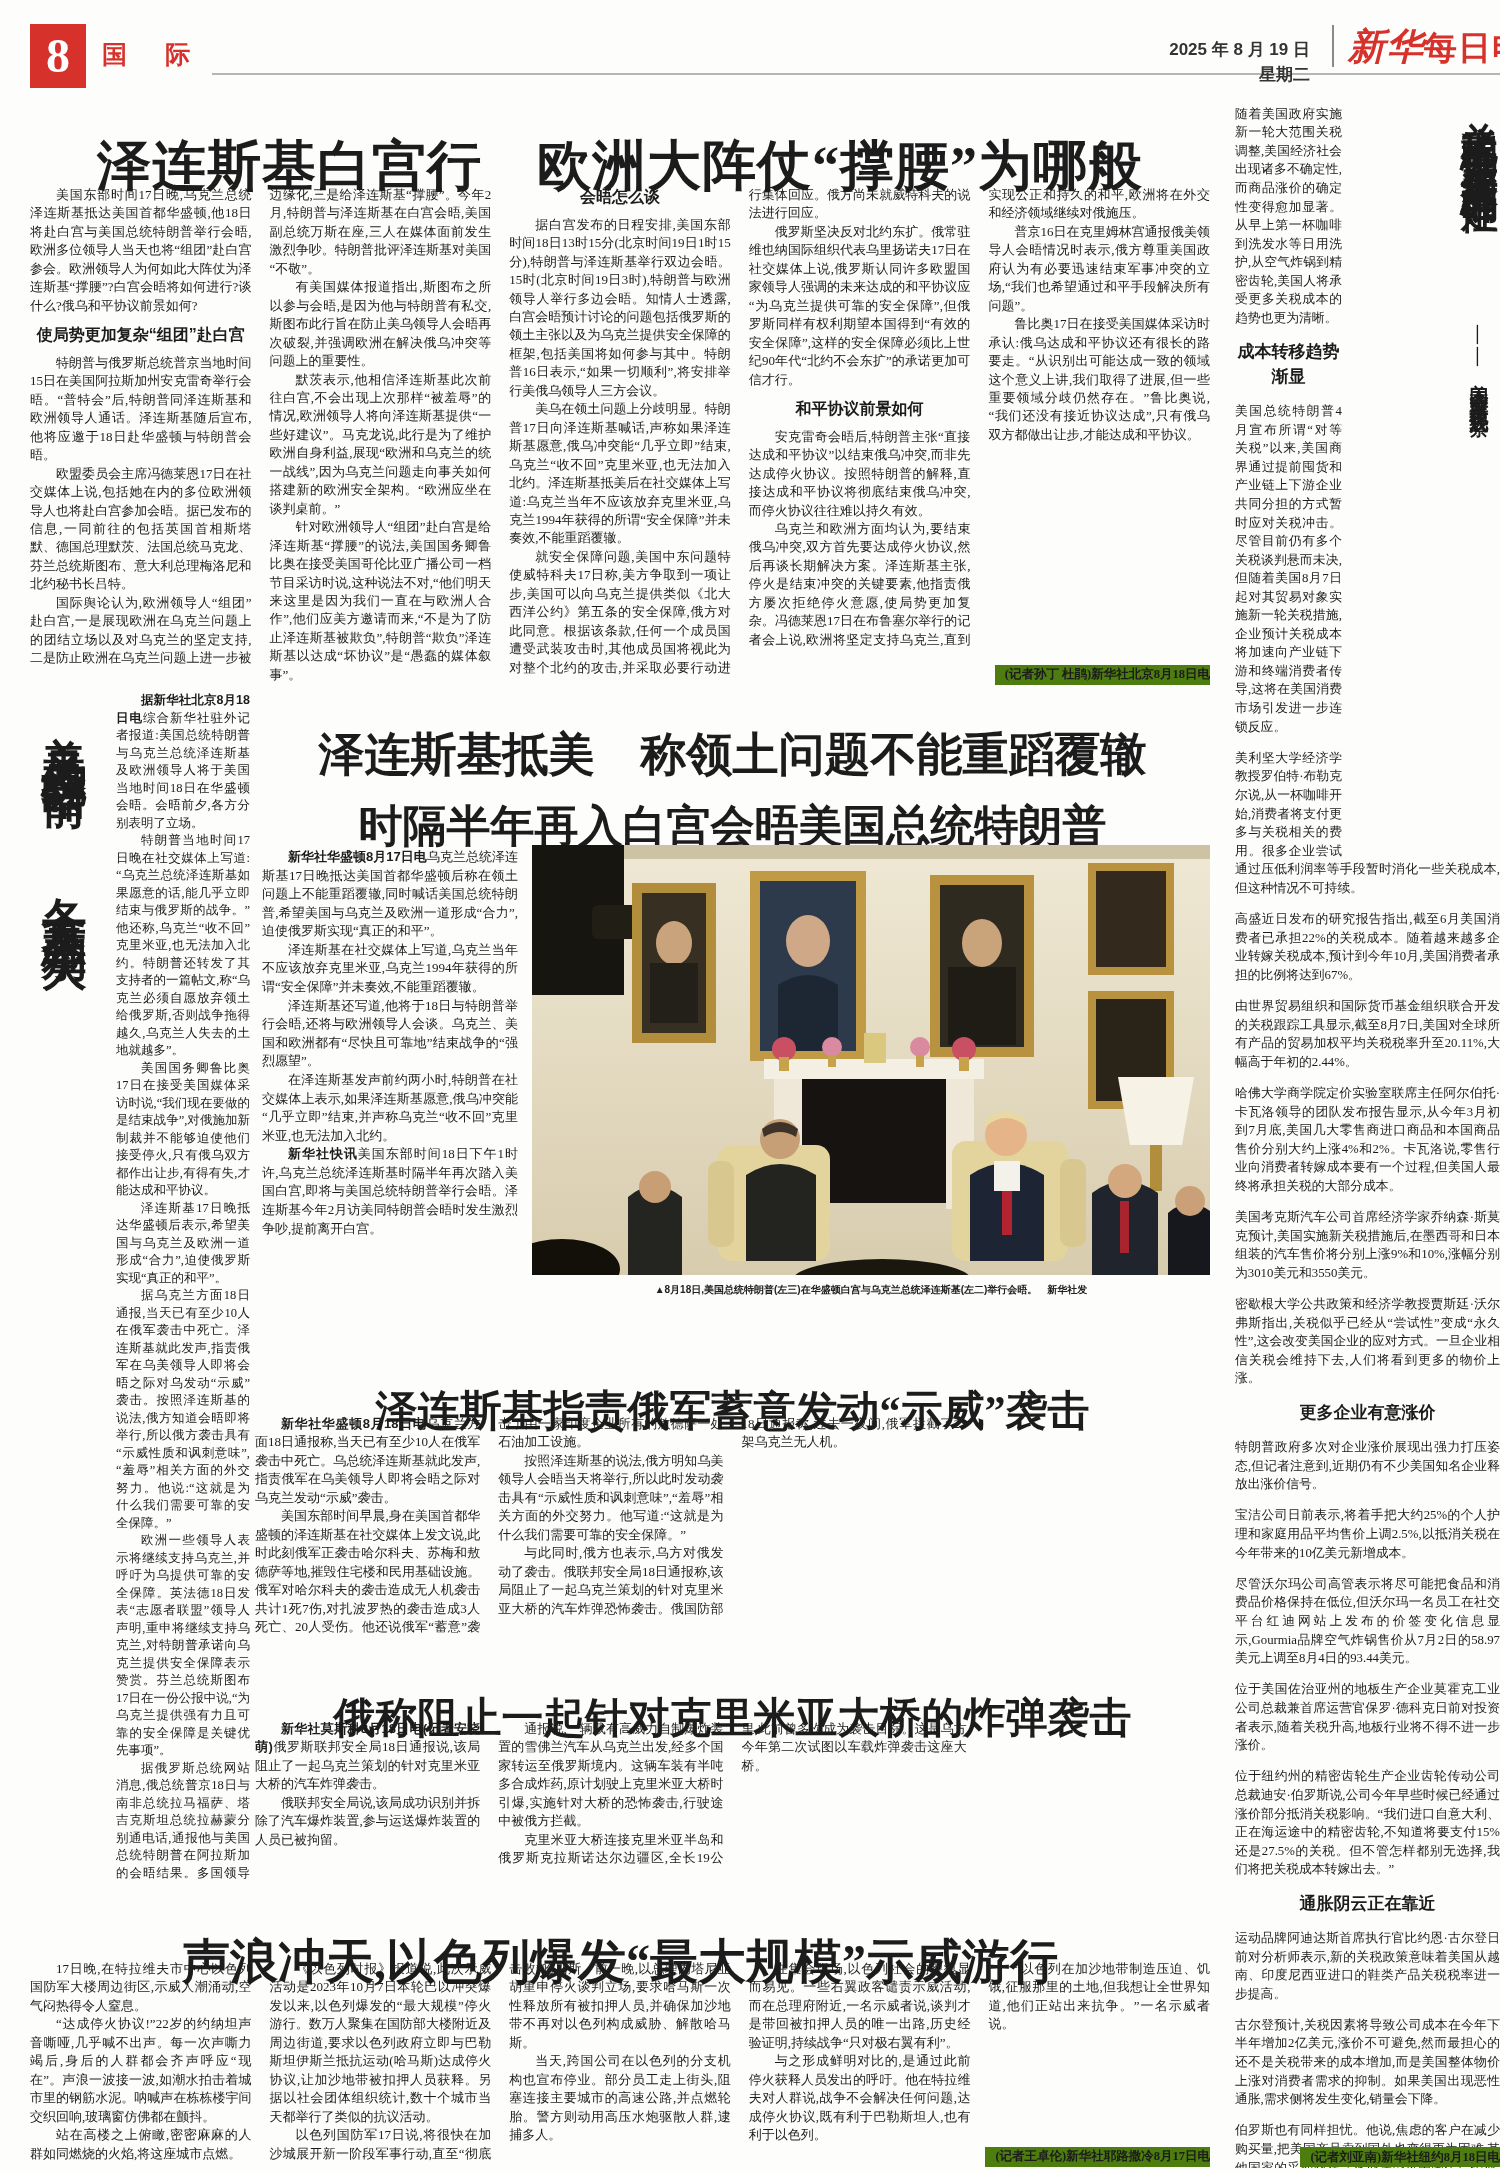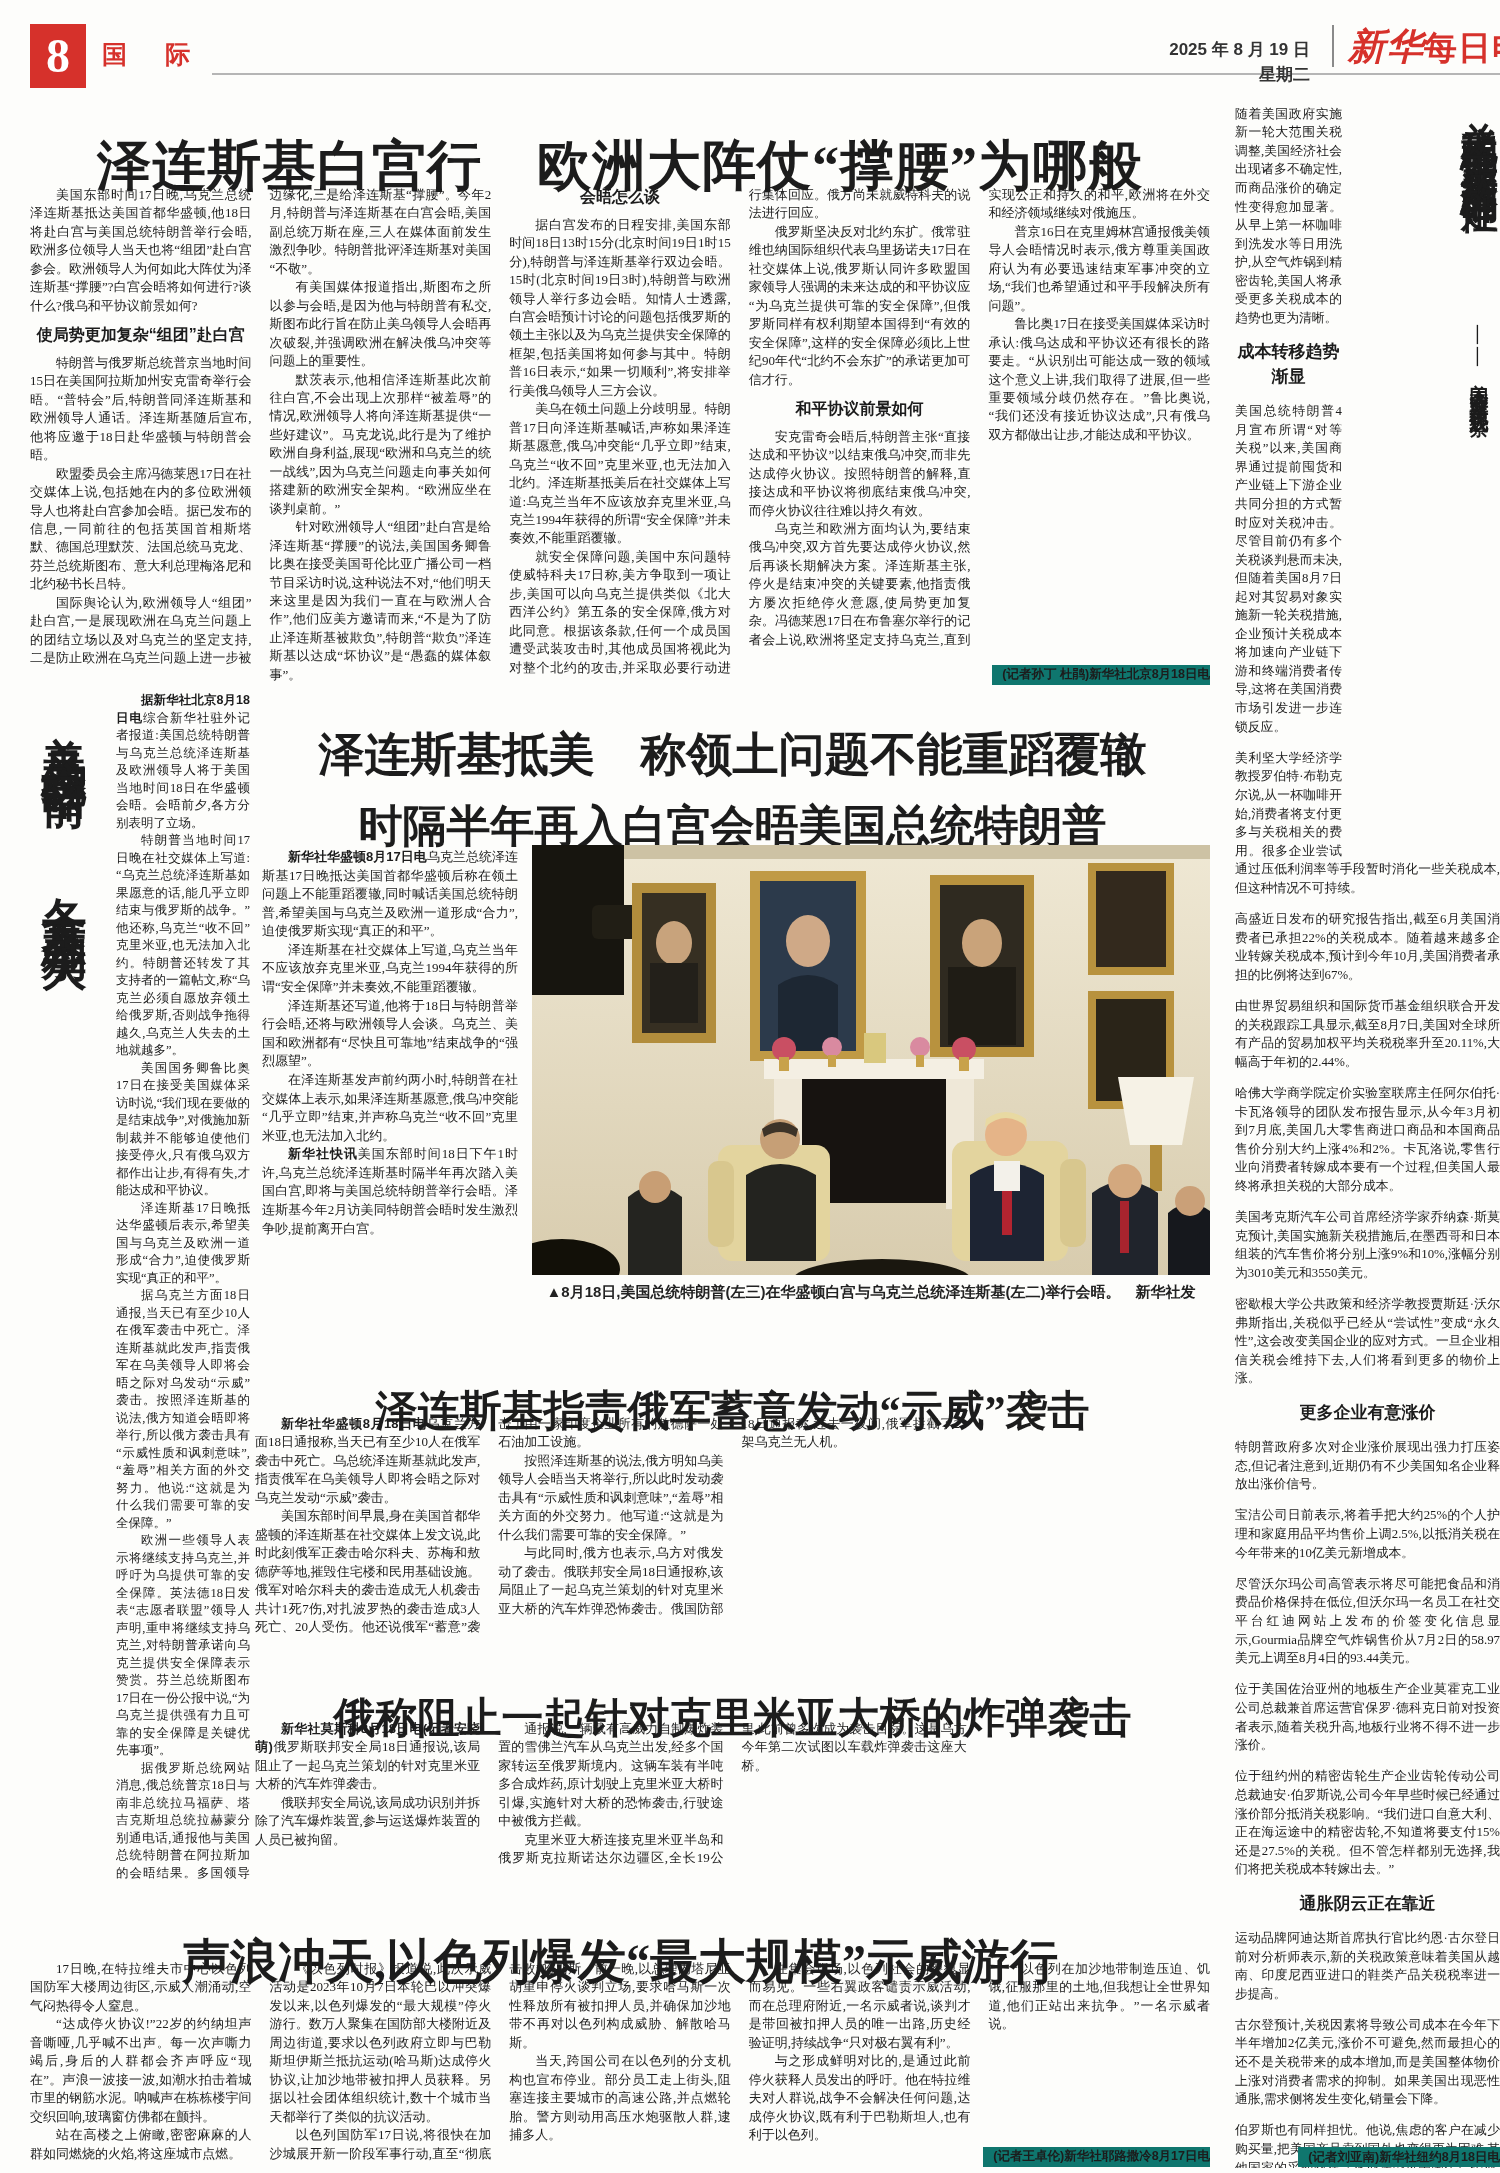--- a/index.html
+++ b/index.html
@@ -15,40 +15,40 @@
   .hdr-div{position:absolute;left:1332px;top:25px;width:2px;height:42px;background:#8a8a8a;}
   .masthead{position:absolute;left:1348px;top:22px;color:#d6312b;font-weight:bold;white-space:nowrap;}
   .masthead .mh-l{font-size:37px;font-style:italic;letter-spacing:1px;}
   .masthead .mh-r{font-size:33px;letter-spacing:1px;}
   
   .cols{column-fill:auto;text-align:justify;overflow:hidden;position:relative;}
   .cols p,.onecol p{margin:0;text-indent:2em;}
   .cols .sub,.onecol .sub,.rail .sub{font-family:"Liberation Sans","DejaVu Sans",sans-serif;font-weight:bold;
         text-align:center;text-indent:0;margin:9px 0 7px;break-inside:avoid;font-size:16px;}
   .cols p b,.onecol p b,.rail p b{font-family:"Liberation Sans","DejaVu Sans",sans-serif;}
-  .pinned{position:absolute;right:0;bottom:1px;background:#0f766e;padding:1px 0 1px 10px;
-          font-family:Liberation Sans, sans-serif;font-weight:bold;font-size:12.5px;}
+  .pinned{position:absolute;right:0;bottom:1px;background:#4d7c0f;padding:1px 0 1px 10px;
+          font-family:Liberation Serif, serif;font-weight:bold;font-size:12.5px;}
   
   .lead-h1{position:absolute;left:30px;top:94px;width:1180px;text-align:center;font-size:54px;font-weight:900;
            letter-spacing:1px;white-space:nowrap;}
   .lead-body{position:absolute;left:30px;top:186px;width:1180px;height:500px;
              column-count:5;column-gap:18px;font-size:13px;line-height:1.42;}
   
   .left-vhead{position:absolute;left:34px;top:700px;height:1180px;writing-mode:vertical-rl;
               font-size:45px;font-weight:900;letter-spacing:8px;}
   .left-body{position:absolute;left:116px;top:692px;width:134px;height:1188px;overflow:hidden;
              font-size:12.5px;line-height:1.4;text-align:justify;}
   
   .c-h1{position:absolute;left:255px;top:693px;width:955px;text-align:center;font-size:46px;font-weight:900;white-space:nowrap;}
   .c-h2{position:absolute;left:255px;top:760px;width:955px;text-align:center;font-size:44px;font-weight:900;white-space:nowrap;}
   .c-body{position:absolute;left:262px;top:848px;width:256px;height:478px;overflow:hidden;
           font-size:13px;line-height:1.43;text-align:justify;}
   .photo{position:absolute;left:532px;top:845px;width:678px;height:430px;background:#cfc5ad;}
   .caption{position:absolute;left:532px;top:1283px;width:678px;text-align:center;
-           font-family:"Liberation Sans","DejaVu Sans",sans-serif;font-size:15px;font-weight:bold;color:#222;}
+           font-family:"Liberation Sans","DejaVu Sans",sans-serif;font-size:10px;font-weight:bold;color:#222;}
   
   .a2-h{position:absolute;left:255px;top:1348px;width:955px;text-align:center;font-size:42px;font-weight:700;white-space:nowrap;}
   .a2-body{position:absolute;left:255px;top:1415px;width:955px;height:232px;column-count:4;column-gap:18px;
            font-size:13px;line-height:1.42;}
   .a3-h{position:absolute;left:255px;top:1655px;width:955px;text-align:center;font-size:42px;font-weight:900;white-space:nowrap;}
   .a3-body{position:absolute;left:255px;top:1720px;width:955px;height:160px;column-count:4;column-gap:18px;
            font-size:13px;line-height:1.42;}
   
   .a4-h{position:absolute;left:30px;top:1890px;width:1180px;text-align:center;font-size:48px;font-weight:900;white-space:nowrap;}
   .a4-body{position:absolute;left:30px;top:1960px;width:1180px;height:208px;column-count:5;column-gap:18px;

